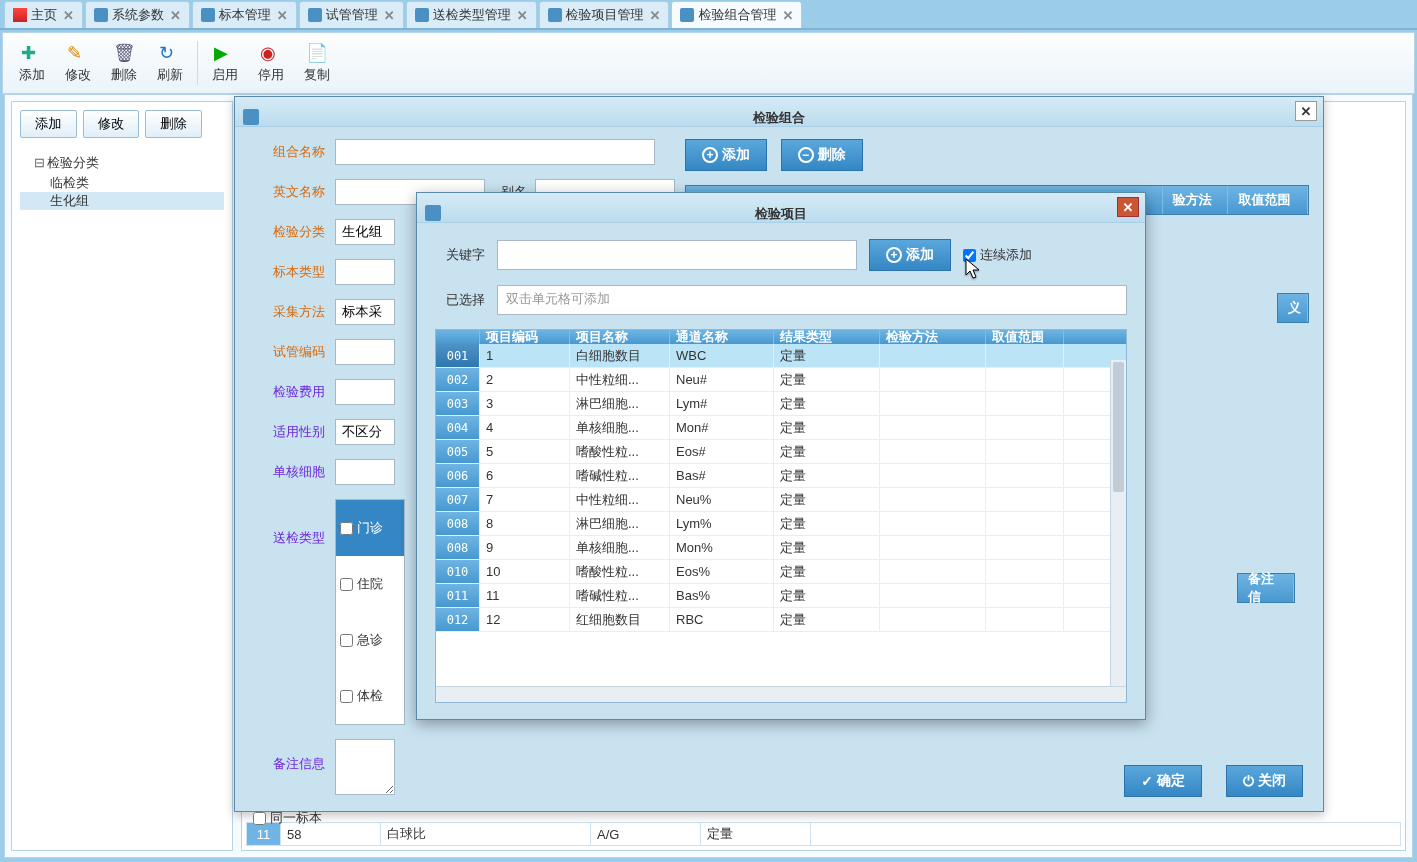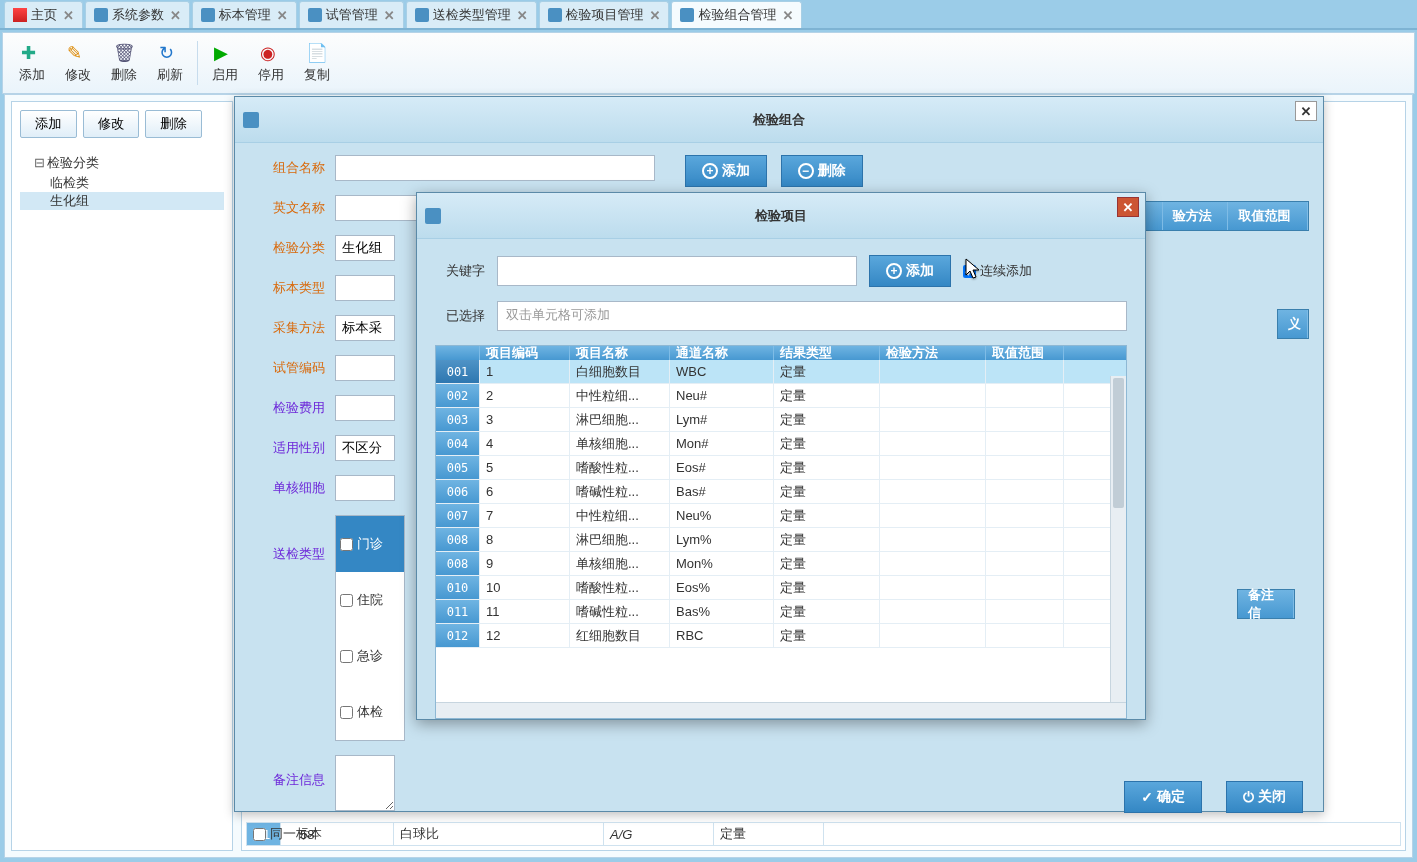--- a/index.html
+++ b/index.html
@@ -32,21 +32,21 @@
 .tree-child { padding-left: 30px; }
 .tree-child.sel { background: #d2e8f5; }
 
 
 .bg-grid { position: absolute; left: 236px; top: 6px; right: 6px; bottom: 6px; background: #fff; border: 1px solid #b6d3e7; overflow: hidden; }
 .bg-row { position: absolute; left: 4px; right: 4px; bottom: 4px; height: 24px; display: flex; align-items: center; border: 1px solid #cfe2ef; }
 .bg-cell { border-right: 1px solid #cfe2ef; padding: 0 6px; height: 100%; display: flex; align-items: center; }
 
 
 .dialog1 { position: absolute; left: 234px; top: 96px; width: 1090px; height: 716px; background: #c8e2f0; border: 1px solid #5b8aa8; box-shadow: 0 3px 10px rgba(0,0,0,.25); }
-.dlg-title { height: 46px; background: linear-gradient(#d6ebf7,#bcdced); display: flex; align-items: center; padding: 5px 8px; position: relative; border-bottom: 1px solid #a8cfe5; }
+.dlg-title { height: 30px; background: linear-gradient(#d6ebf7,#bcdced); display: flex; align-items: flex-start; padding: 12px 8px; position: relative; border-bottom: 1px solid #a8cfe5; }
 .dlg-title-icon { width: 16px; height: 16px; background: #4a90c2; border-radius: 2px; margin-right: 8px; }
 .dlg-title-text { position: absolute; left: 50%; transform: translateX(-50%); font-weight: bold; }
 .dlg-close { position: absolute; right: 6px; top: 4px; width: 22px; height: 20px; background: #fff; border: 1px solid #999; display: flex; align-items: center; justify-content: center; cursor: pointer; font-weight: bold; }
 .dlg-close.red { background: #c53; color: #fff; border-color: #933; }
 .dlg-body { padding: 12px 18px; position: relative; height: calc(100% - 30px); }
 
 .form-row { display: flex; align-items: center; margin-bottom: 14px; }
 .form-label { width: 72px; text-align: right; margin-right: 10px; color: #d9690a; font-weight: 500; }
 .form-label.blk { color: #6d28d9; }
 .form-input { border: 1px solid #a8b8c8; background: #fff; height: 26px; padding: 0 6px; }
@@ -186,23 +186,23 @@
     <div class="tree">
       <div class="tree-node"><span class="tree-toggle">⊟</span><span>检验分类</span></div>
       <div class="tree-child">临检类</div>
       <div class="tree-child sel">生化组</div>
     </div>
   </div>
 
   <div class="bg-grid">
     <div class="bg-row">
       <div class="bg-cell" style="width:34px;background:#6fb4e2;color:#fff;justify-content:center;">11</div>
-      <div class="bg-cell" style="width:100px;margin-left:13px;">58</div>
+      <div class="bg-cell" style="width:100px;">58</div>
       <div class="bg-cell" style="width:210px;">白球比</div>
-      <div class="bg-cell" style="width:110px;font-style:italic;">A/G</div>
+      <div class="bg-cell" style="width:110px;">A/G</div>
       <div class="bg-cell" style="width:110px;">定量</div>
     </div>
   </div>
 </div>
 
 <div class="dialog1">
   <div class="dlg-title">
     <span class="dlg-title-icon"></span>
     <span class="dlg-title-text">检验组合</span>
     <span class="dlg-close">✕</span>

